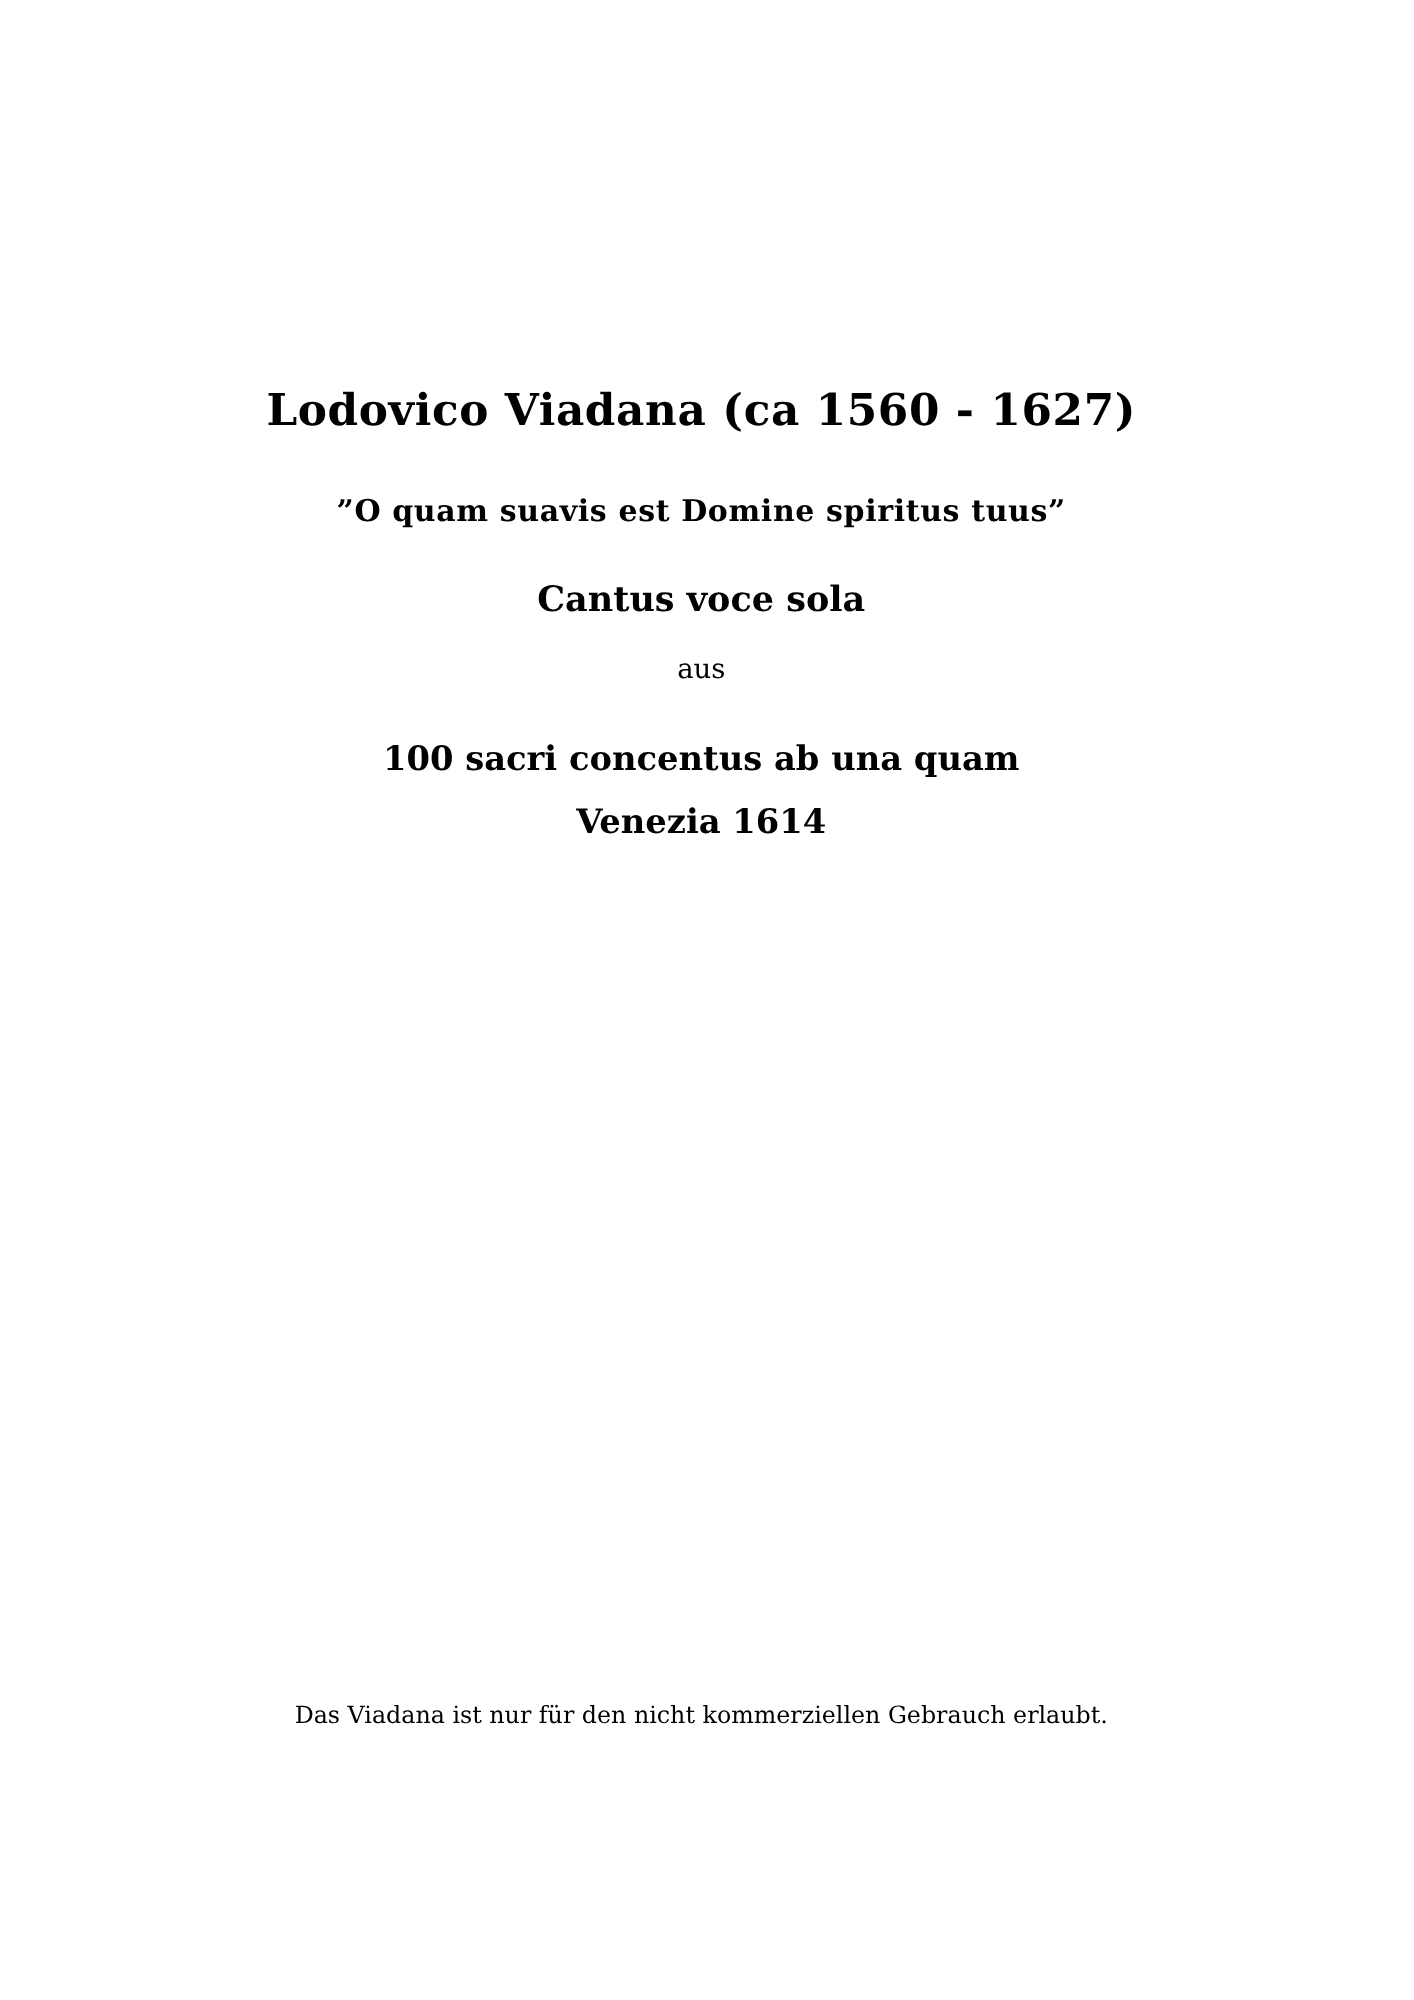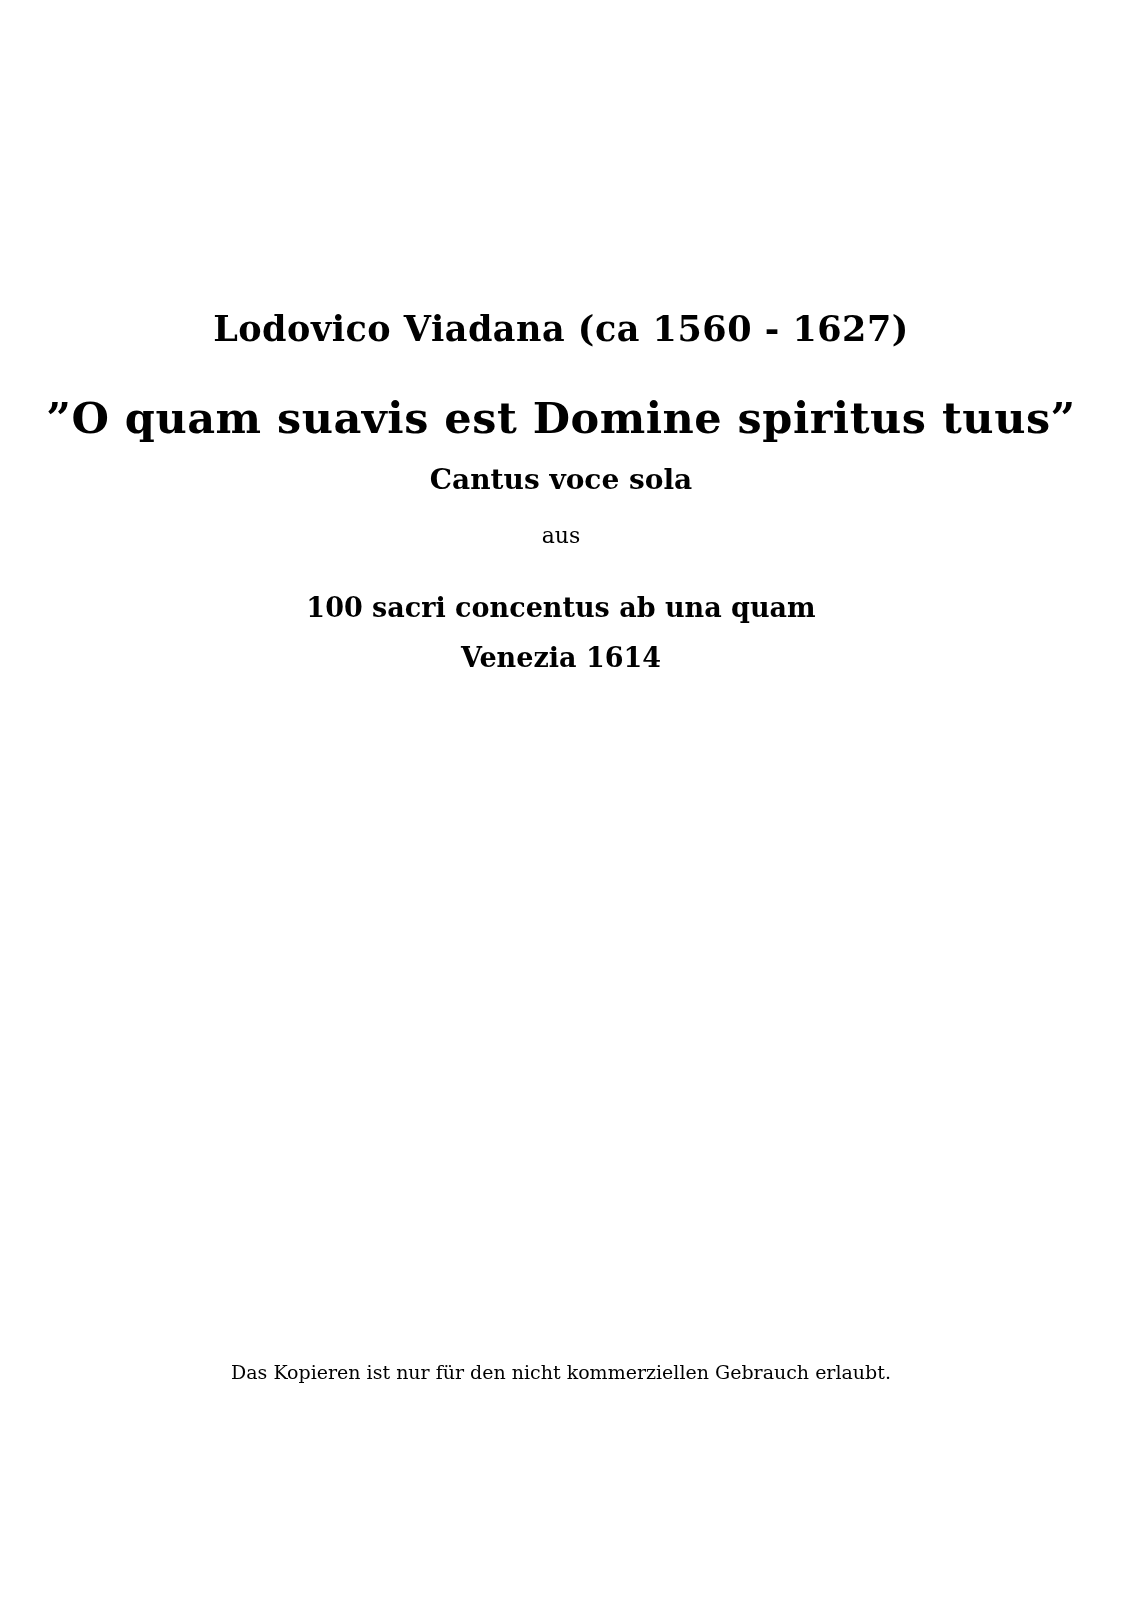--- a/index.html
+++ b/index.html
@@ -26,21 +26,21 @@
     line-height: 1.05;
   }
   .composer {
     top: 295px;
     font-size: 35px;
     font-weight: bold;
     letter-spacing: 0.5px;
   }
   .work-title {
     top: 380px;
-    font-size: 43px;
+    font-size: 24px;
     font-weight: bold;
     letter-spacing: 0.5px;
   }
   .voice-part {
     top: 449px;
     font-size: 28px;
     font-weight: bold;
   }
   .aus {
     top: 508px;
@@ -83,15 +83,15 @@
 
   <div class="line aus">aus</div>
 
   <div class="line voice-part">Cantus voce sola</div>
 
   <div class="line collection">100 sacri concentus ab una quam</div>
 
   <div class="line imprint">Venezia 1614</div>
 
 
-  <div class="line license">Das Kopieren ist nur für den nicht kommerziellen Gebrauch erlaubt.</div>
+  <div class="line license">Das Viadana ist nur für den nicht kommerziellen Gebrauch erlaubt.</div>
 
 </div>
 
 </body></html>

